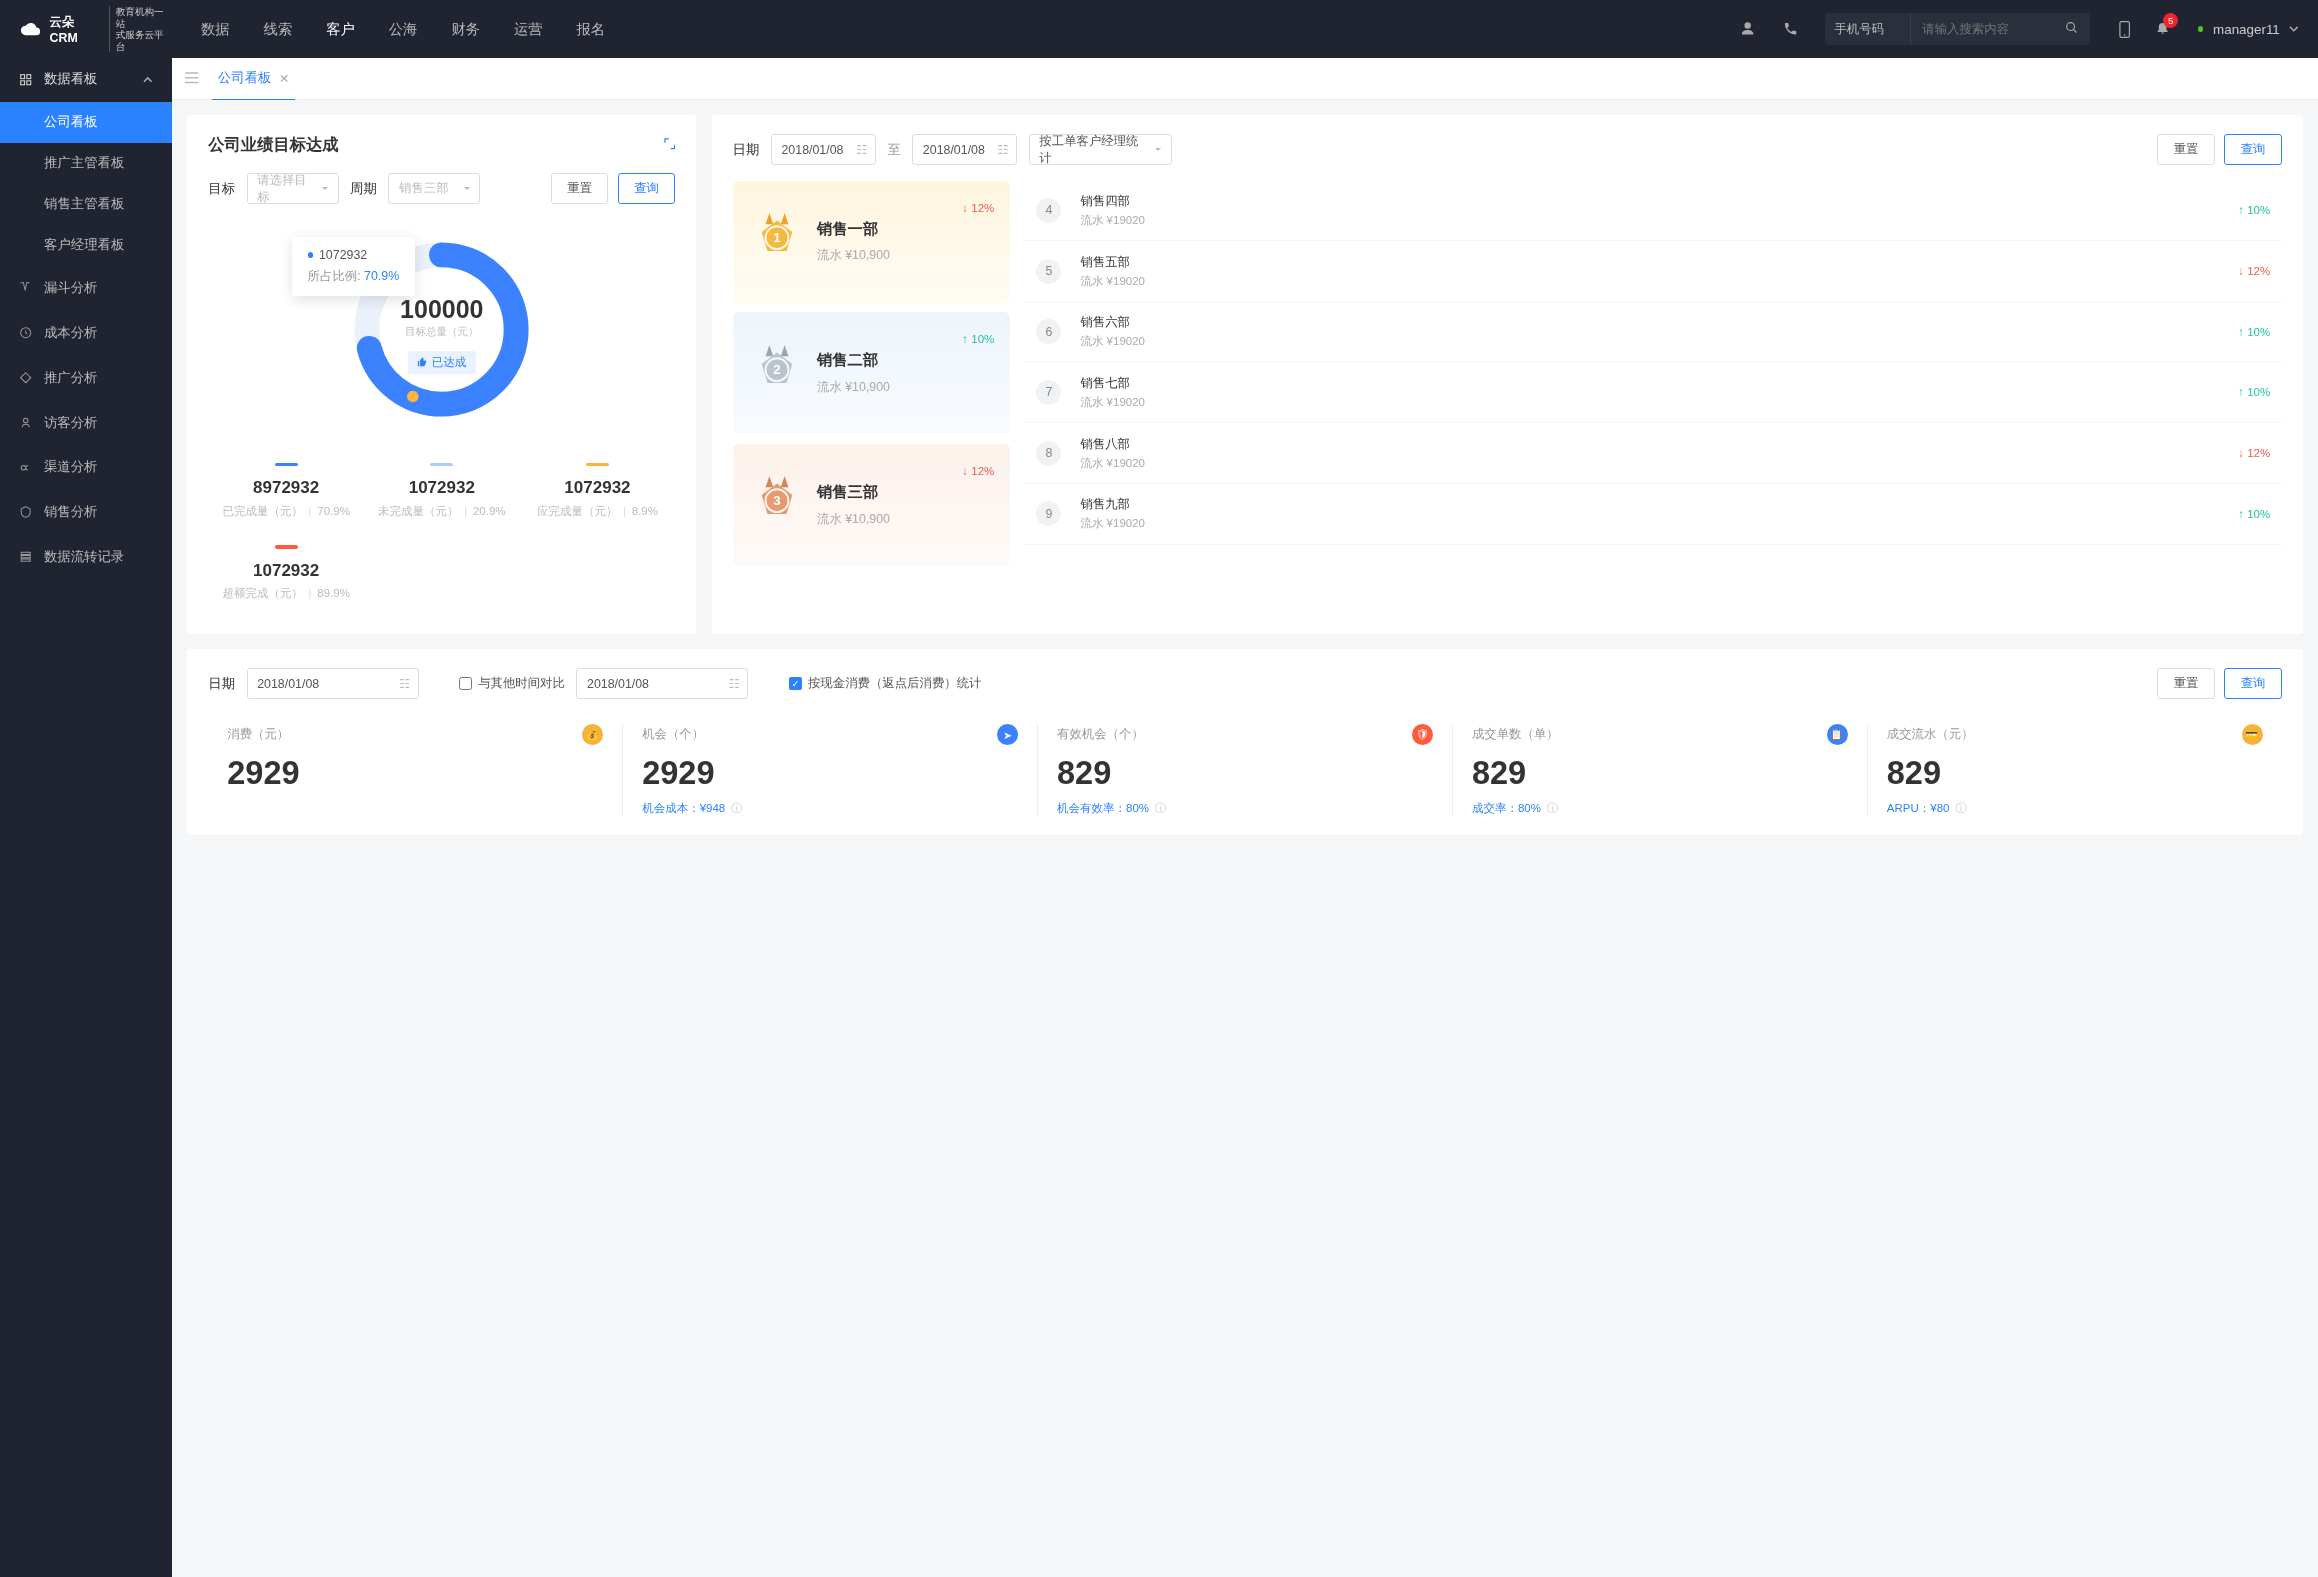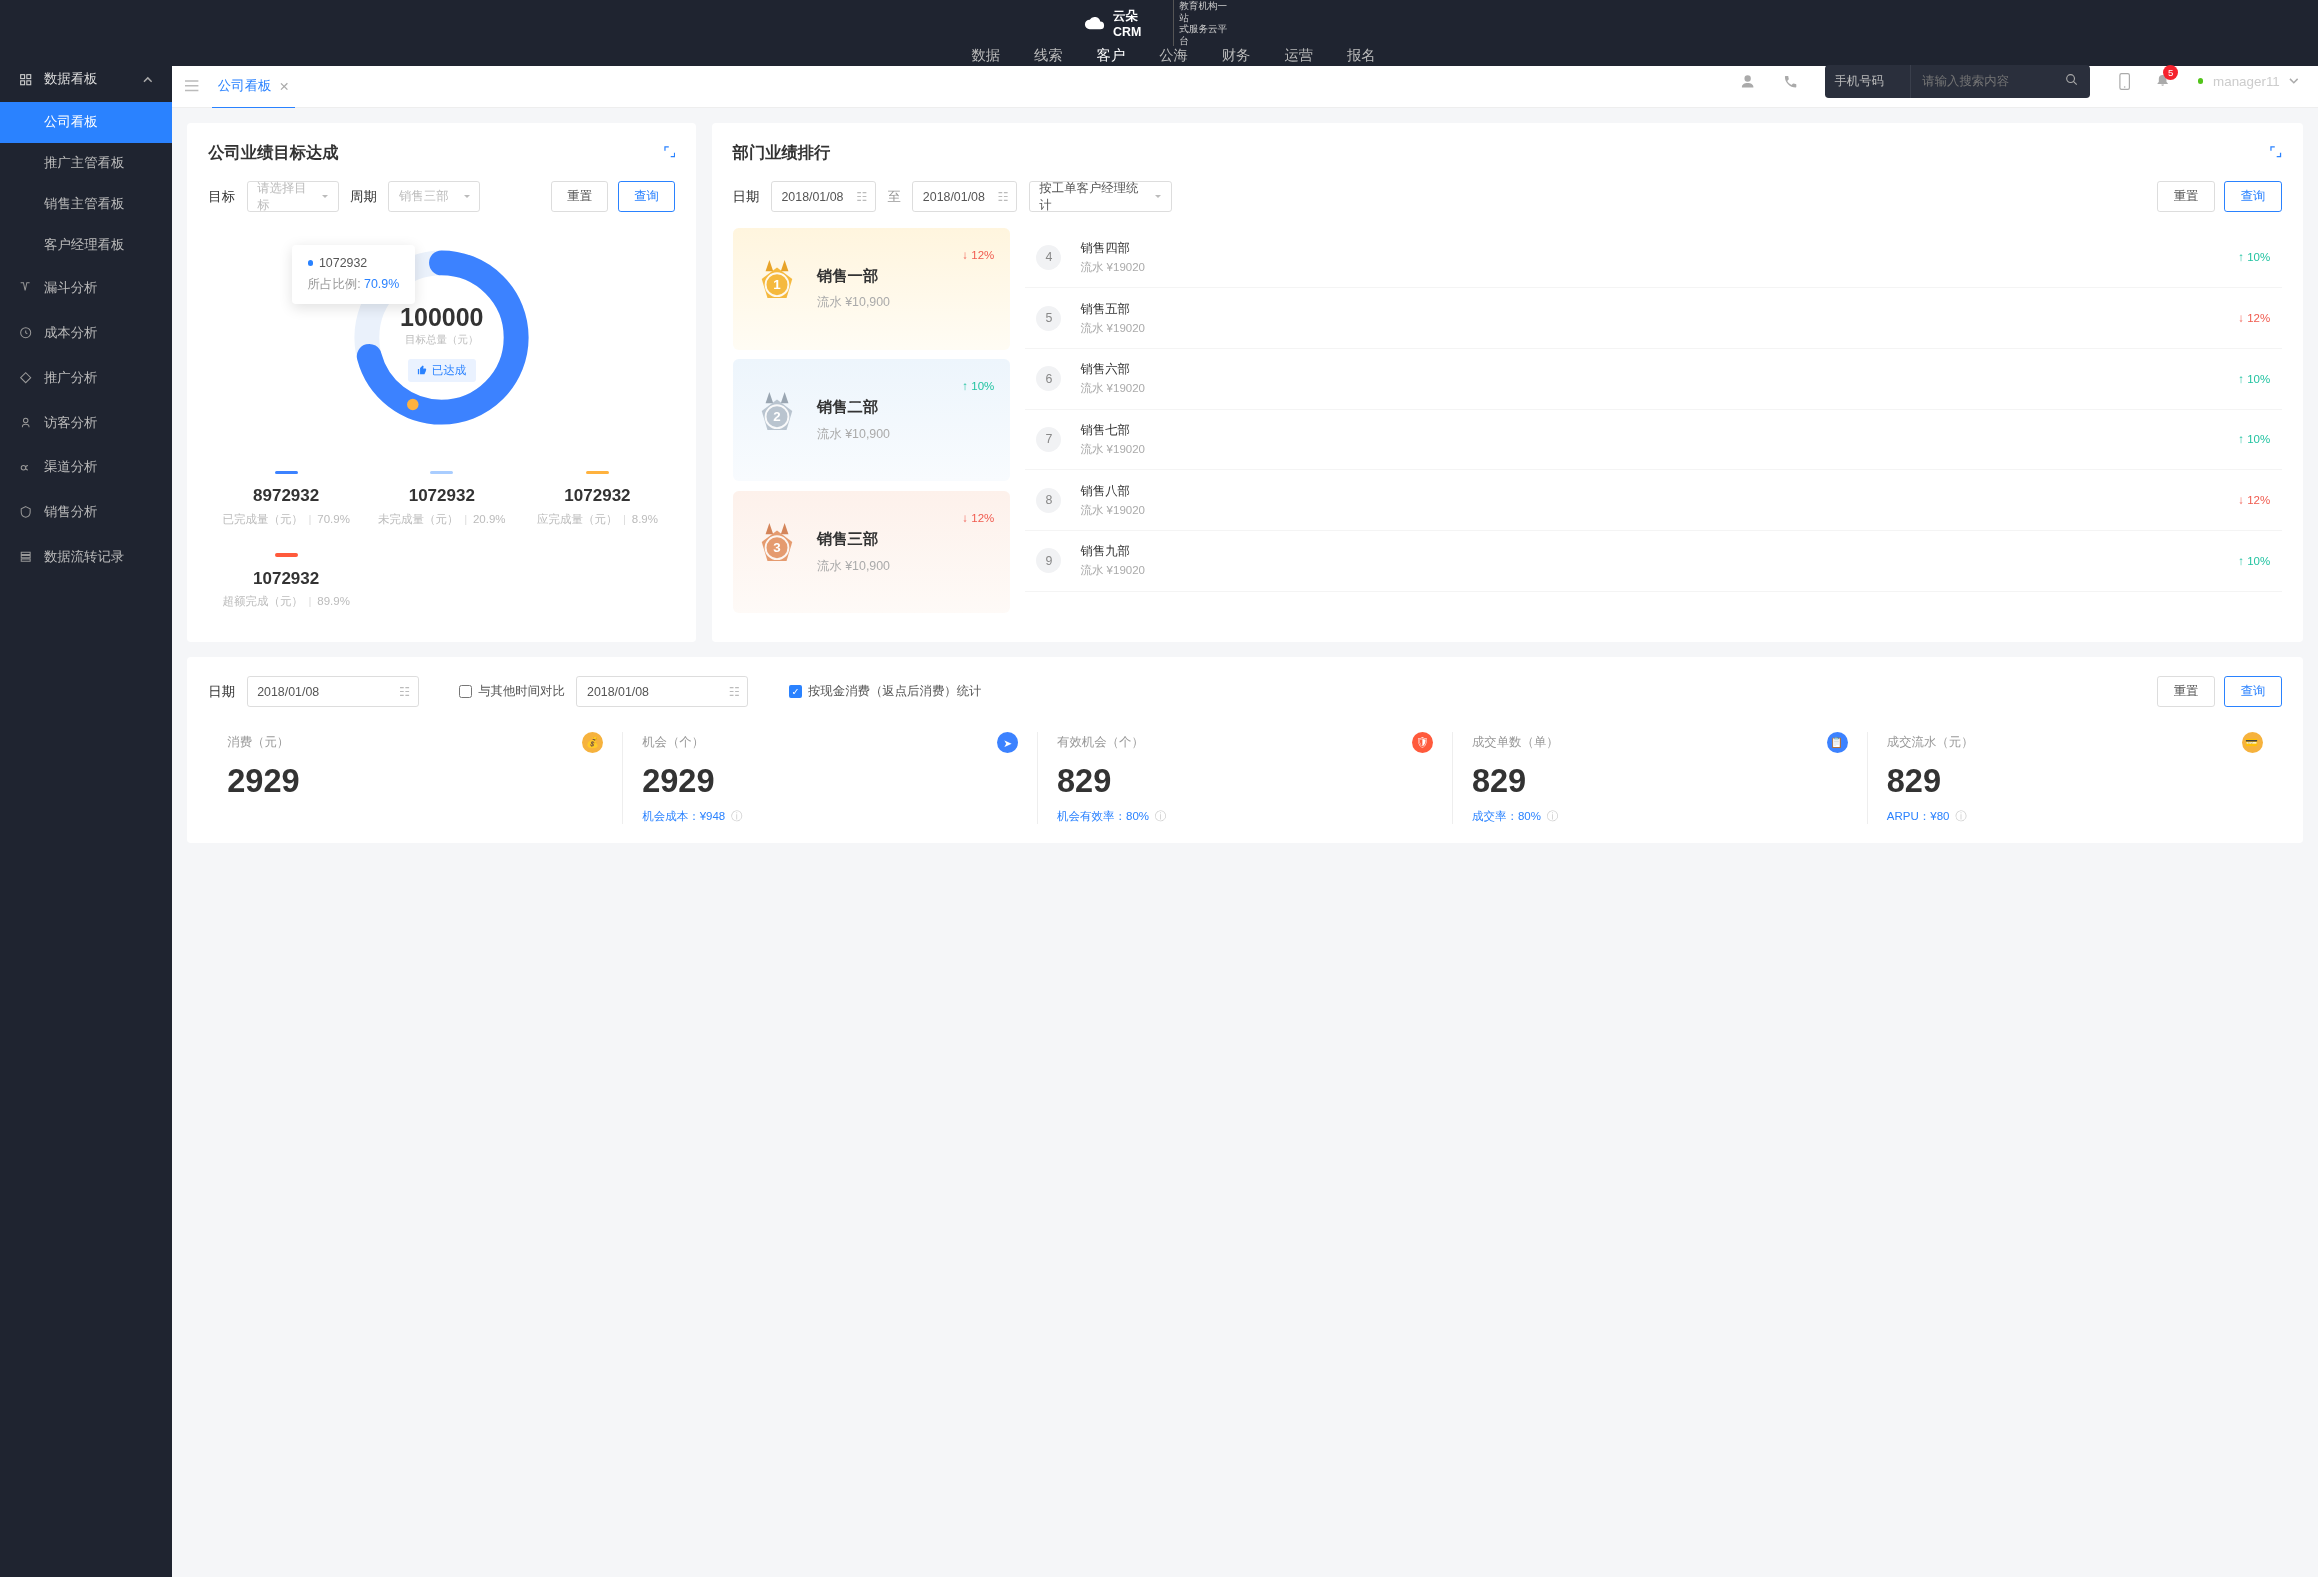--- a/index.html
+++ b/index.html
@@ -1,19 +1,19 @@
 <!DOCTYPE html>
 <html><head>
 <meta charset="utf-8">
 <style>
 * { margin: 0; padding: 0; box-sizing: border-box; font-family: -apple-system, "PingFang SC", "Microsoft YaHei", sans-serif; }
 body { background: #f5f6f8; color: #333; overflow-x: hidden; }
 
 
-.topnav { background: #1f2430; height: 66px; display: flex; align-items: center; padding: 0 19px; color: #aaa; flex-direction: column; }
+.topnav { background: #1f2430; height: 58px; display: flex; align-items: center; padding: 0 19px; color: #aaa; }
 .logo { display: flex; align-items: center; gap: 7.6px; color: #fff; font-size: 11.5px; width: 153px; }
 .logo svg { flex-shrink: 0; }
 .logo-txt { line-height: 1.2; font-size: 9.6px; color: #ccc; border-left: 1px solid #555; padding-left: 5.7px; }
 .topmenu { display: flex; gap: 34px; margin-left: 29px; font-size: 14.3px; }
 .topmenu span { cursor: pointer; color: #bbb; }
 .topmenu span.active { color: #fff; }
 .top-right { margin-left: auto; display: flex; align-items: center; gap: 27px; }
 .search-wrap { display: flex; align-items: center; background: #2a2f3c; border-radius: 3.8px; height: 32.5px; }
 .search-wrap select { background: transparent; border: none; color: #bbb; padding: 0 9.6px; font-size: 12.4px; appearance: none; border-right: 1px solid #3a3f4c; height: 100%; width: 86px; }
 .search-wrap input { background: transparent; border: none; color: #ddd; padding: 0 11.5px; font-size: 12.4px; width: 143px; outline: none; }
@@ -308,26 +308,20 @@
             </div>
             <div class="stat">
               <div class="bar" style="background:#ff5a3c"></div>
               <div class="v">1072932</div>
               <div class="sub">超额完成（元）<span class="sep">|</span>89.9%</div>
             </div>
           </div>
       </div>
 
       <div class="card c-rank">
-        <div class="card-h">
-          <span>部门业绩排行</span>
-          <span class="expand"><svg width="11.5" height="11.5" viewBox="0 0 12 12">
-                <path d="M1 5V1h4M11 7v4H7" fill="none" stroke="#2a82ff" stroke-width="1.3"></path>
-              </svg></span>
-        </div>
         <div class="filters">
           <label>日期</label>
           <span class="date-in">
               <span>2018/01/08</span>
               <span class="cal-ico">☷</span>
             </span>
           <span style="color:#999">至</span>
           <span class="date-in">
               <span>2018/01/08</span>
               <span class="cal-ico">☷</span>

